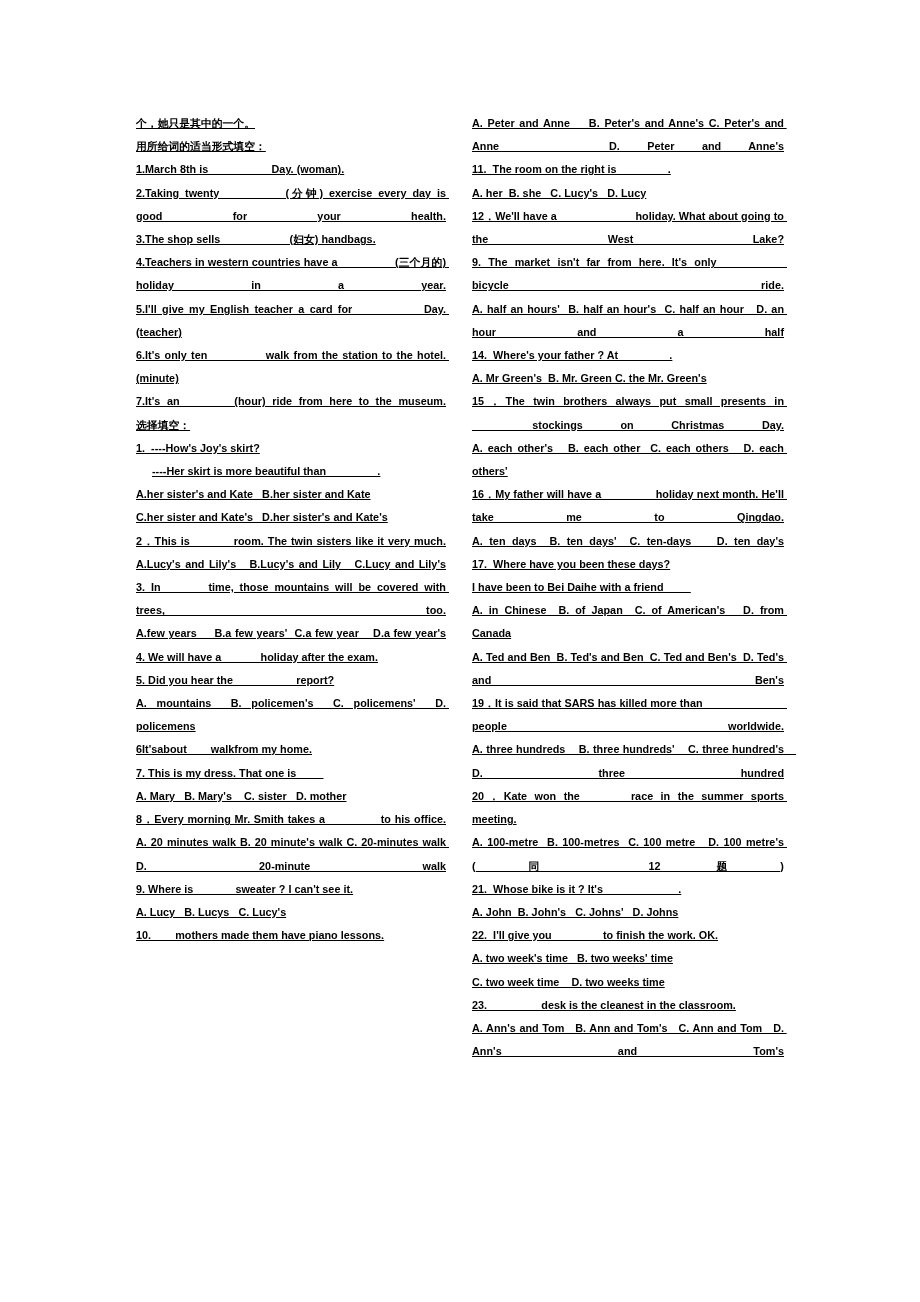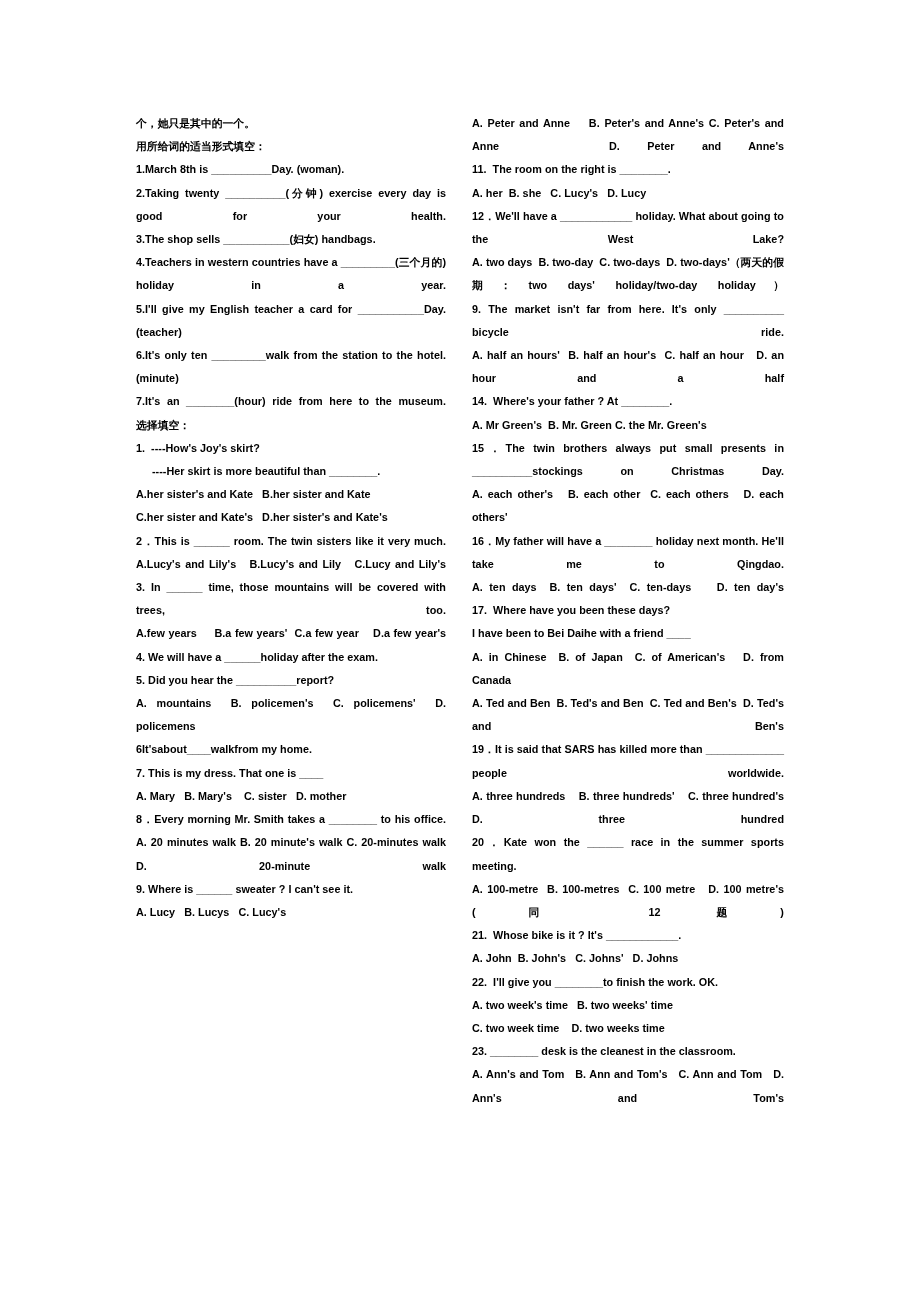--- a/index.html
+++ b/index.html
@@ -23,20 +23,21 @@
   }
   #content {
     position: absolute;
     left: 136px;
     top: 112px;
     width: 648px;
     display: flex;
     flex-direction: row;
     justify-content: space-between;
     align-items: flex-start;
+    text-decoration: underline;
   }
   .column {
     width: 310px;
   }
   .column.right {
     width: 312px;
   }
   .line {
     font-size: 10.8px;
     font-weight: bold;
@@ -85,28 +86,28 @@
         <p class="line">4. We will have a ______holiday after the exam.</p>
         <p class="line">5. Did you hear the __________report?</p>
         <p class="line just-all">A. mountains  B. policemen's  C. policemens'  D. policemens</p>
         <p class="line">6It'sabout____walkfrom my home.</p>
         <p class="line">7. This is my dress. That one is ____</p>
         <p class="line">A. Mary   B. Mary's    C. sister   D. mother</p>
         <p class="line just-all">8．Every morning Mr. Smith takes a ________ to his office.</p>
         <p class="line just-all">A. 20 minutes walk B. 20 minute's walk C. 20-minutes walk D. 20-minute walk</p>
         <p class="line">9. Where is ______ sweater ? I can't see it.</p>
         <p class="line">A. Lucy   B. Lucys   C. Lucy's</p>
+        <p class="line">10.  ___mothers made them have piano lessons.</p>
       </div>
 
     <div class="column right" id="right-col">
         <p class="line just-all">A. Peter and Anne    B. Peter's and Anne's C. Peter's and Anne    D. Peter and Anne's</p>
         <p class="line">11.  The room on the right is ________.</p>
         <p class="line">A. her  B. she   C. Lucy's   D. Lucy</p>
         <p class="line just-all">12．We'll have a ____________ holiday. What about going to the West Lake?</p>
-        <p class="line just-all">A. two days  B. two-day  C. two-days  D. two-days'（两天的假期：two days' holiday/two-day holiday）</p>
         <p class="line just-all">9. The market isn't far from here. It's only __________ bicycle ride.</p>
         <p class="line just-all">A. half an hours'  B. half an hour's  C. half an hour   D. an hour and a half</p>
         <p class="line">14.  Where's your father ? At ________.</p>
         <p class="line">A. Mr Green's  B. Mr. Green C. the Mr. Green's</p>
         <p class="line just-all">15．The twin brothers always put small presents in __________stockings on Christmas Day.</p>
         <p class="line just-all">A. each other's   B. each other  C. each others   D. each others'</p>
         <p class="line just-all">16．My father will have a ________ holiday next month. He'll take me to Qingdao.</p>
         <p class="line just-all">A. ten days  B. ten days'  C. ten-days    D. ten day's</p>
         <p class="line">17.  Where have you been these days?</p>
         <p class="line">I have been to Bei Daihe with a friend ____</p>

